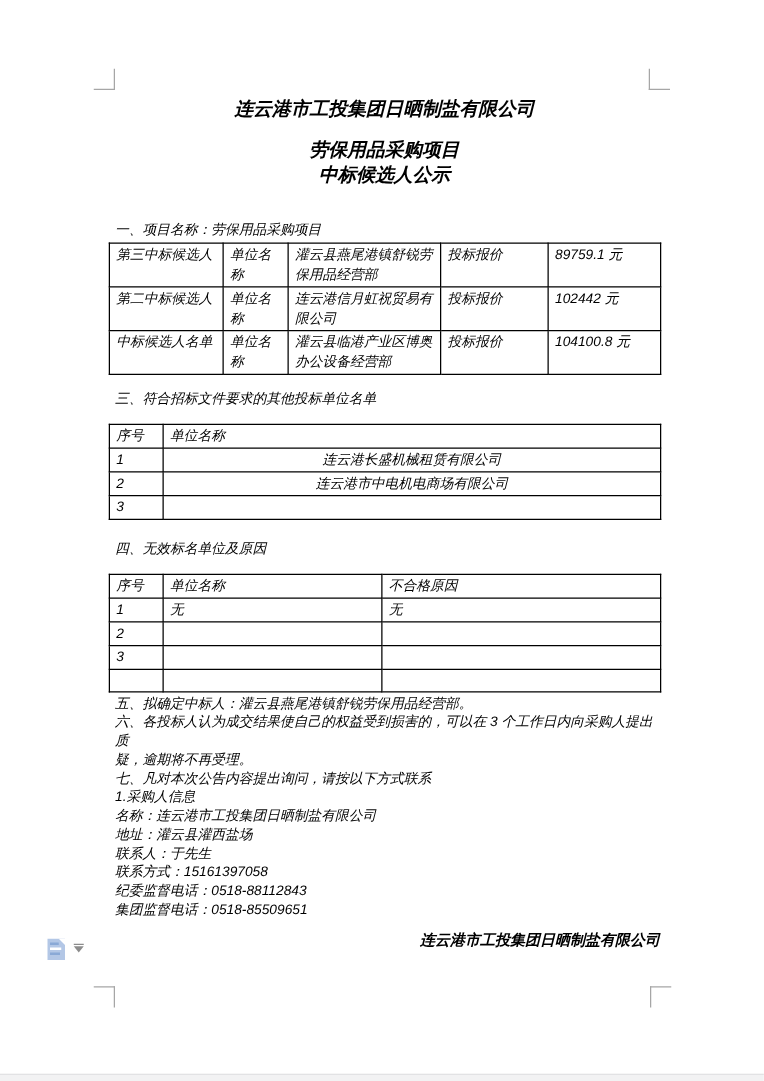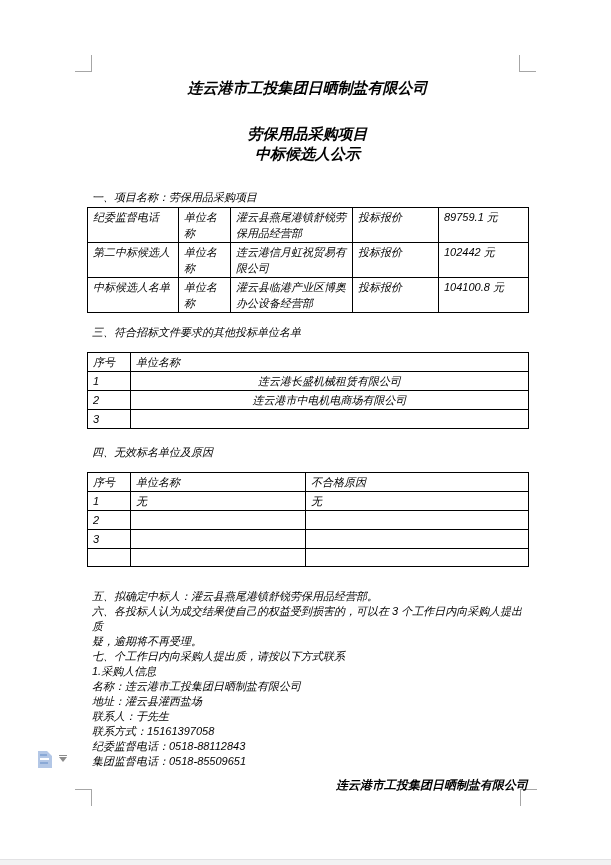--- a/index.html
+++ b/index.html
@@ -14,21 +14,21 @@
   .crop { position:absolute; width:17px; height:17px; }
   .crop-tl { left:75px; top:55px;  border-right:1px solid #a6a6a6; border-bottom:1px solid #a6a6a6; }
   .crop-tr { left:519px; top:55px; border-left:1px solid #a6a6a6;  border-bottom:1px solid #a6a6a6; }
   .crop-bl { left:75px; top:789px; border-right:1px solid #a6a6a6; border-top:1px solid #a6a6a6; }
   .crop-br { left:520px; top:789px;border-left:1px solid #a6a6a6;  border-top:1px solid #a6a6a6; }
 
   .doc-content { position:absolute; left:87px; top:72px; width:441px; }
 
   .title { font-size:15px; font-weight:bold; text-align:center; line-height:20px; }
   .title-1 { margin-top:6px; }
-  .title-2 { margin-top:26px; }
+  .title-2 { margin-top:13px; }
   .title-3 { }
 
   .bodyline { font-size:11px; line-height:15px; padding-left:5px; }
   .first-body { margin-top:26px; }
 
   table { border-collapse:collapse; width:441px; table-layout:fixed; }
   td { border:1px solid #000; font-size:11px; line-height:16px; padding:1px 5px; overflow:hidden; }
 
   .tbl-candidates { margin-top:2px; }
   .tbl-candidates td { vertical-align:top; height:35px; }
@@ -38,21 +38,21 @@
 
   .sec { margin-top:12px; }
   .sec-gap { margin-top:16px; }
 
   .tbl-simple { margin-top:12px; }
   .tbl-simple td { height:18px; vertical-align:middle; }
   .tbl-other .c1 { width:43px; } .tbl-other .c2 { width:398px; }
   .tbl-other td.center { text-align:center; }
   .tbl-invalid .c1 { width:43px; } .tbl-invalid .c2 { width:175px; } .tbl-invalid .c3 { width:223px; }
 
-  .after-tbl { margin-top:22px; }
+  .after-tbl { margin-top:2px; }
   .footer-block { margin-top:8px; text-align:right; }
   .footer-line { font-size:12px; font-weight:bold; line-height:17px; }
 
   
   .paste-btn { position:absolute; left:36px; top:749px; width:34px; height:22px; cursor:pointer; }
   .paste-doc { position:absolute; left:2px; top:2px; width:14px; height:17px; background:#b3c7e6; }
   .paste-doc .fold { position:absolute; right:0; top:0; width:0; height:0;
       border-left:5px solid transparent; border-top:5px solid #ffffff; }
   .paste-doc .ln { position:absolute; left:2px; height:2px; background:#8aa9d6; }
   .paste-doc .ln1 { top:3px;  width:7px; }
@@ -80,21 +80,21 @@
 
     <div class="title title-1">连云港市工投集团日晒制盐有限公司</div>
     <div class="title title-2">劳保用品采购项目</div>
     <div class="title title-3">中标候选人公示</div>
 
     <div class="bodyline first-body">一、项目名称：劳保用品采购项目</div>
 
     <table class="tbl-candidates">
       <tbody>
           <tr>
-        <td class="c1">纪委监督电话</td>
+        <td class="c1">第三中标候选人</td>
         <td class="c2">单位名称</td>
         <td class="c3">灌云县燕尾港镇舒锐劳保用品经营部</td>
         <td class="c4">投标报价</td>
         <td class="c5">89759.1 元</td>
       </tr>
       <tr>
         <td class="c1">第二中标候选人</td>
         <td class="c2">单位名称</td>
         <td class="c3">连云港信月虹祝贸易有限公司</td>
         <td class="c4">投标报价</td>
@@ -161,21 +161,21 @@
         <td class="c1"></td>
         <td class="c2"></td>
         <td class="c3"></td>
       </tr>
     </tbody>
       </table>
 
     <div class="bodyline after-tbl">五、拟确定中标人：灌云县燕尾港镇舒锐劳保用品经营部。</div>
     <div class="bodyline">六、各投标人认为成交结果使自己的权益受到损害的，可以在 3 个工作日内向采购人提出质</div>
     <div class="bodyline">疑，逾期将不再受理。</div>
-    <div class="bodyline">七、个工作日内向采购人提出质，请按以下方式联系</div>
+    <div class="bodyline">七、凡对本次公告内容提出询问，请按以下方式联系</div>
     <div class="bodyline">1.采购人信息</div>
 
     <div class="bodyline">名称：连云港市工投集团日晒制盐有限公司</div>
     <div class="bodyline">地址：灌云县灌西盐场</div>
     <div class="bodyline">联系人：于先生</div>
     <div class="bodyline">联系方式：15161397058</div>
     <div class="bodyline">纪委监督电话：0518-88112843</div>
     <div class="bodyline">集团监督电话：0518-85509651</div>
 
     <div class="footer-block">

